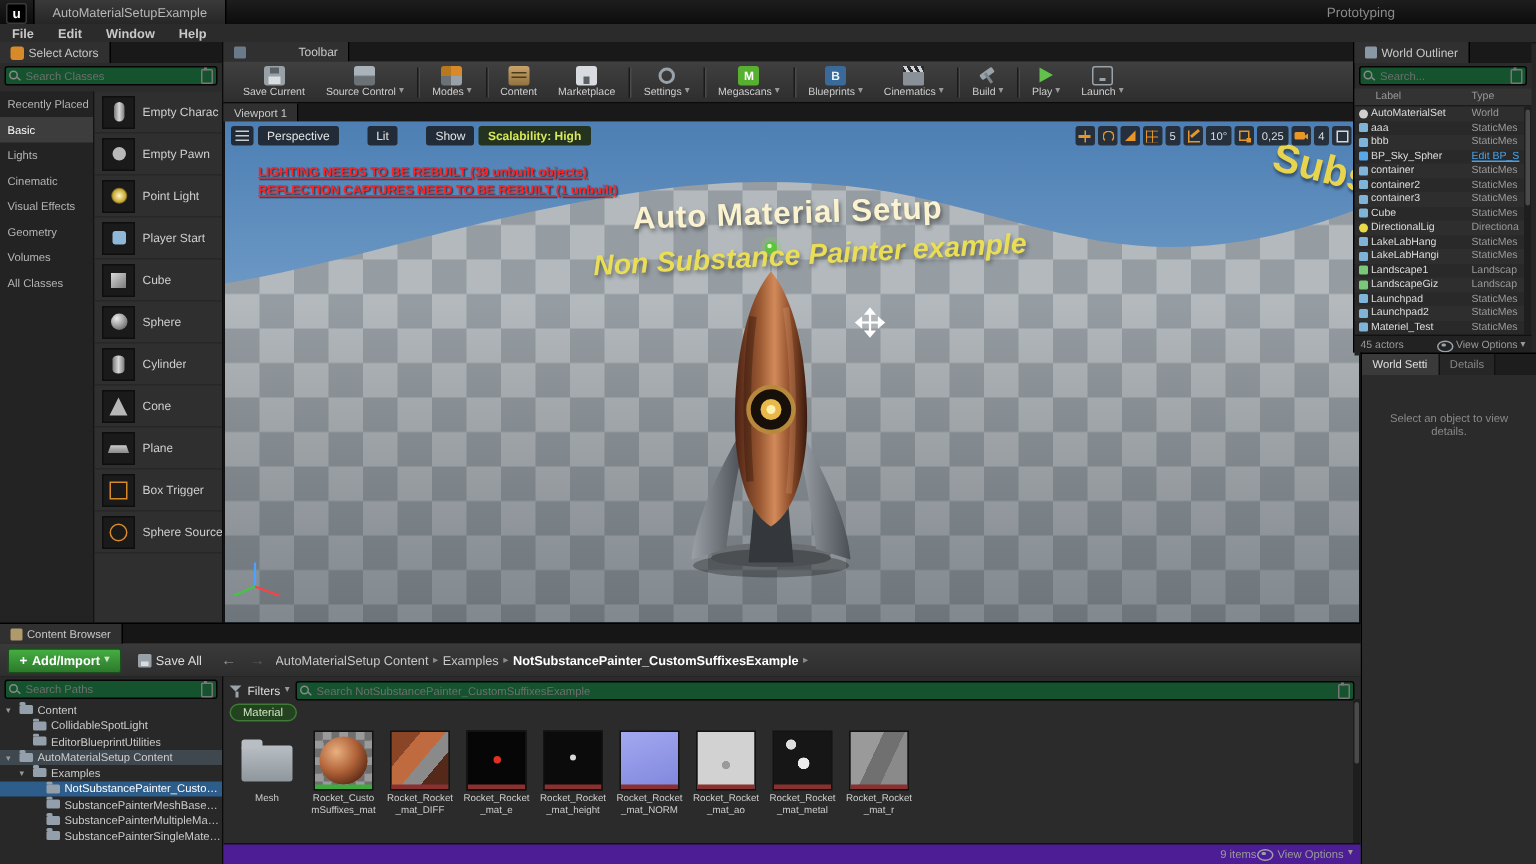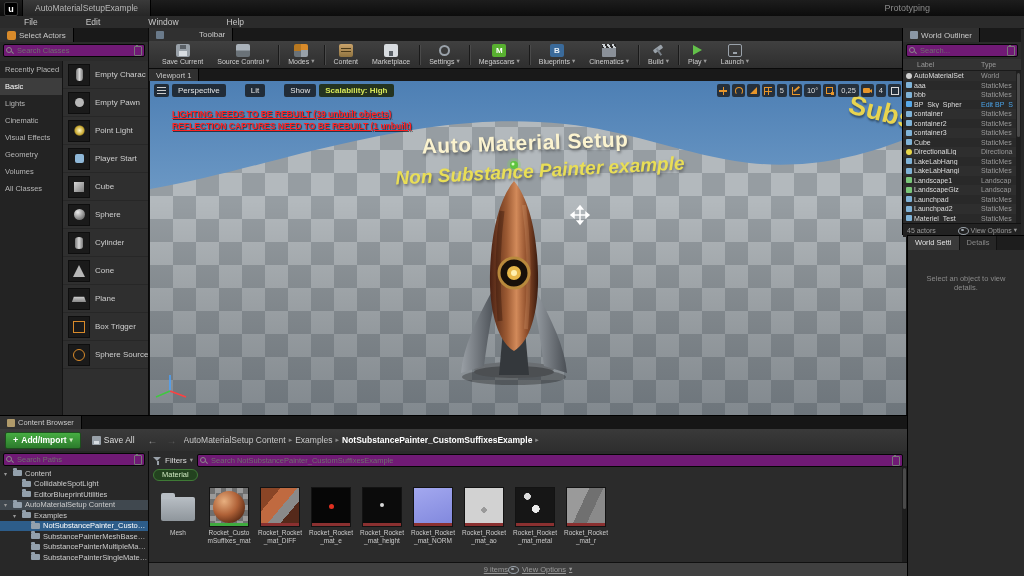--- a/index.html
+++ b/index.html
@@ -7,27 +7,27 @@
   #root{position:relative;width:1024px;height:576px;background:#262626;color:#ccc;font-size:9px;}
 
   
   #titlebar{position:absolute;left:0;top:0;width:1024px;height:16px;background:linear-gradient(#1d1d1d,#0c0c0c);border-bottom:1px solid #000;}
   #ue-logo{position:absolute;left:4px;top:2px;width:12px;height:12px;background:#000;border:1px solid #3a3a3a;border-radius:2px;color:#fff;font-size:9px;font-weight:bold;text-align:center;line-height:12px;}
   #title-tab{position:absolute;left:22px;top:0;height:16px;line-height:16px;padding:0 12px;background:linear-gradient(#3a3a3a,#262626);color:#b8b8b8;font-size:8.5px;border-right:1px solid #000;border-left:1px solid #000;}
   #title-session{position:absolute;right:94px;top:0;height:16px;line-height:16px;color:#8a8a8a;font-size:9px;}
 
   
   #menubar{position:absolute;left:0;top:16px;width:1024px;height:12px;background:#2b2b2b;border-bottom:1px solid #151515;display:flex;align-items:center;}
-  .menu-item{padding:0 24px;height:12px;line-height:12px;color:#c8c8c8;font-size:8.5px;}
+  .menu-item{padding:0 8px;height:12px;line-height:12px;color:#c8c8c8;font-size:8.5px;font-weight:bold;}
 
   
   .panel-tabbar{height:14px;background:#191919;display:flex;}
   .panel-tab{display:flex;align-items:center;gap:3px;padding:0 7px;background:#303030;color:#c8c8c8;font-size:8px;border-right:1px solid #000;}
   .searchrow{position:relative;margin:2px 3px;height:13px;}
-  .searchbox{width:100%;height:13px;box-sizing:border-box;background:#701a75;border:1px solid #050505;border-radius:2px;color:#bbb;font-size:7.5px;padding:0 14px 0 13px;font-family:"Liberation Sans",sans-serif;outline:none;}
+  .searchbox{width:100%;height:13px;box-sizing:border-box;background:#14532d;border:1px solid #050505;border-radius:2px;color:#bbb;font-size:7.5px;padding:0 14px 0 13px;font-family:"Liberation Sans",sans-serif;outline:none;}
   .searchbox::placeholder{color:#6f6f6f;}
   .mag{position:absolute;left:3px;top:3px;width:8px;height:8px;pointer-events:none;}
   .mag::before{content:"";position:absolute;left:0;top:0;width:4px;height:4px;border:1px solid #8a8a8a;border-radius:50%;}
   .mag::after{content:"";position:absolute;left:5px;top:5px;width:3px;height:1px;background:#8a8a8a;transform:rotate(45deg);}
   .clip{position:absolute;right:3px;top:2px;width:6px;height:8px;border:1px solid #777;border-radius:1px;}
   .clip::before{content:"";position:absolute;left:1px;top:-2px;width:2px;height:2px;background:#777;}
   .caret{color:#9a9a9a;font-size:6.5px;line-height:1;}
   .eye{width:9px;height:6px;border:1px solid #9aa2aa;border-radius:50%;position:relative;display:inline-block;}
   .eye::after{content:"";position:absolute;left:2.5px;top:1px;width:2.5px;height:2.5px;border-radius:50%;background:#9aa2aa;}
   .vscroll{position:absolute;right:0;top:0;width:5px;height:100%;background:#1e1e1e;}
@@ -197,21 +197,21 @@
   .t-material::after{content:"";position:absolute;inset:3px;border-radius:50%;background:radial-gradient(circle at 35% 32%,#e8b080,#b06238 45%,#5a2a14 80%,#2a120a);}
   .t-tex-diff{background:linear-gradient(130deg,#8a4526 0 28%,#c06a40 28% 52%,#8a8a8a 52% 70%,#55291a 70%);}
   .t-tex-e{background:#060606;}
   .t-tex-e::after{content:"";position:absolute;left:45%;top:42%;width:5px;height:5px;border-radius:50%;background:#e03020;}
   .t-tex-height{background:#0b0b0b;}
   .t-tex-height::after{content:"";position:absolute;left:46%;top:40%;width:4px;height:4px;border-radius:50%;background:#d8d8d8;}
   .t-tex-norm{background:linear-gradient(160deg,#a3a8ef,#8087dd);}
   .t-tex-ao{background:radial-gradient(circle at 50% 58%,#9a9a9a 9%,#d2d2d2 10% 100%);}
   .t-tex-metal{background:radial-gradient(circle at 30% 22%,#ddd 8%,rgba(0,0,0,0) 9%),radial-gradient(circle at 52% 55%,#ececec 13%,rgba(0,0,0,0) 14%),linear-gradient(#161616,#161616);}
   .t-tex-r{background:linear-gradient(115deg,#9a9a9a 0 40%,#707070 40% 65%,#8a8a8a 65%);}
-  #cb-footer{position:absolute;bottom:0;left:0;right:0;height:13px;background:#404040;border-top:1px solid #111;display:flex;align-items:center;justify-content:center;padding:0 5px;font-size:7.5px;color:#9a9a9a;text-decoration:underline;}
+  #cb-footer{position:absolute;bottom:0;left:0;right:0;height:13px;background:#4c1d95;border-top:1px solid #111;display:flex;align-items:center;justify-content:flex-end;padding:0 5px;font-size:7.5px;color:#9a9a9a;}
   #cb-footer .vo{display:flex;align-items:center;gap:3px;}
 </style>
 </head>
 <body>
 
 <div id="root">
 
   <div id="titlebar">
     <div id="ue-logo">u</div>
     <div id="title-tab">AutoMaterialSetupExample</div>

